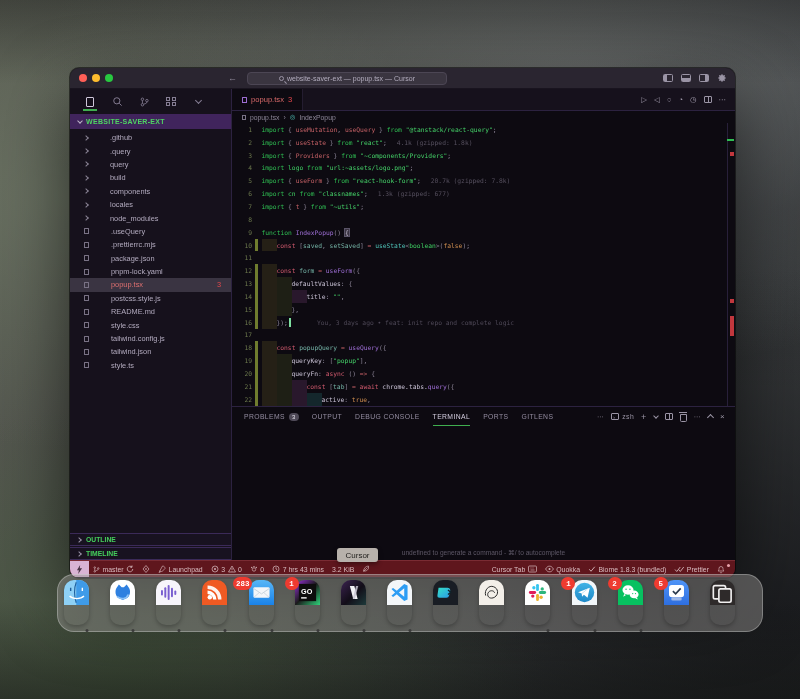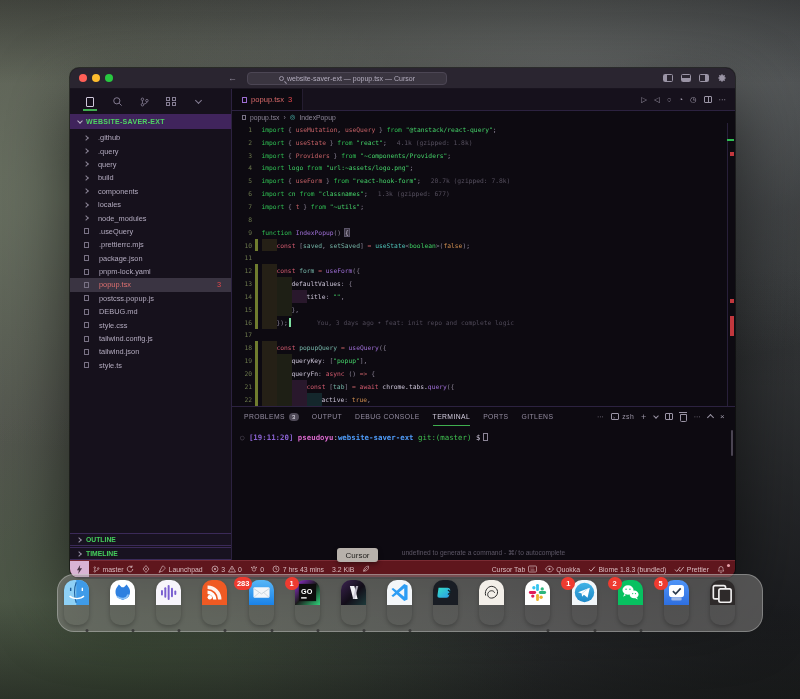--- a/index.html
+++ b/index.html
@@ -54,21 +54,21 @@
   .act.active::after{content:"";position:absolute;left:-1px;right:-1px;bottom:-2px;height:2px;background:#3fae4f;}
   .ic-files{width:8px;height:10px;border:1px solid #cfc8da;border-radius:1px;position:relative;background:#16111c;}
   .ic-files::before{content:"";position:absolute;left:2px;top:-3px;width:8px;height:10px;border:1px solid #cfc8da;border-radius:1px;z-index:-1;}
   .ic-grid{display:grid;grid-template-columns:4px 4px;grid-gap:1.5px;}
   .ic-grid span{width:4px;height:4px;border:1px solid #867e94;}
   .chev{width:5px;height:5px;border-right:1.2px solid #867e94;border-bottom:1.2px solid #867e94;transform:rotate(45deg);margin-top:-2px;}
   .project-header { height:15px; background:#40245c; display:flex; align-items:center; gap:4px; padding-left:8px;
     color:#4fd563; font-weight:bold; font-size:7px; letter-spacing:.3px; }
   .project-header .chev{border-color:#bdb5c9;width:4px;height:4px;}
   .file-tree { flex:0 0 auto; padding-top:2px; }
-  .tree-item { height:13.4px; display:flex; align-items:center; gap:10px; padding-left:14px; color:#b3abbf; font-size:7.4px; position:relative;}
+  .tree-item { height:13.4px; display:flex; align-items:center; gap:22px; padding-left:14px; color:#b3abbf; font-size:7.4px; position:relative;}
   .tree-item .fchev{width:4px;height:4px;border-right:1.1px solid #8b8496;border-bottom:1.1px solid #8b8496;transform:rotate(-45deg);}
   .tree-item .ficon{width:5px;height:6px;border:1px solid #7a7386;border-radius:.5px;}
   .tree-item.selected { background:#3a3442; color:#de7070; }
   .tree-item .badge { position:absolute; right:10px; color:#e5484d; font-size:7.4px; }
   .sb-spacer{flex:1;}
   .sb-section { height:13px; border-top:1px solid #3b2a58; border-bottom:1px solid #3b2a58; display:flex; align-items:center; gap:5px;
     padding-left:7px; color:#45cf5c; font-weight:bold; font-size:6.8px; background:#181220; margin-top:1px;}
   .sb-section .fchev{width:4px;height:4px;border-right:1.1px solid #9a92a8;border-bottom:1.1px solid #9a92a8;transform:rotate(-45deg);}
 
   
@@ -140,21 +140,21 @@
     box-shadow:0 2px 5px rgba(0,0,0,.4); z-index:30;}
 
   
   .dock { position:absolute; left:57px; top:574px; width:706px; height:58px; z-index:20;
     background:rgba(150,148,146,0.46); border:1px solid rgba(255,255,255,0.28); border-radius:17px;
     display:flex; align-items:flex-start; padding:5px 6px 0; justify-content:space-between; }
   .dock-item{position:relative; width:46px; height:52px; flex:0 0 auto;}
   .dk { width:25px; height:45px; border-radius:10px; overflow:hidden; position:relative; box-shadow:0 2px 4px rgba(0,0,0,.25);padding-left:12px;}
   .dk svg{position:absolute;inset:0;}
   .dbadge{position:absolute; top:-3px; right:-4px; min-width:14px; height:13px; background:#ee3b30; border-radius:7px;
-    color:#fff; font-size:7.5px; font-weight:bold; display:flex; align-items:center; justify-content:center; padding:0 3px; z-index:2;}
+    color:#fff; font-size:7.5px; font-weight:bold; display:flex; align-items:center; justify-content:center; padding:0 3px; z-index:2;font-family:Liberation Mono, monospace;}
   .rdot{position:absolute; bottom:0px; left:50%; transform:translateX(-50%); width:3px; height:3px; border-radius:50%; background:#3b3b3b;}
 </style>
 </head>
 <body>
 
 <div class="desktop"></div>
 
 <div class="window">
 
   <div class="titlebar">
@@ -263,25 +263,25 @@
             <span class="ficon"></span>
             <span>pnpm-lock.yaml</span>
           </div>
           <div class="tree-item selected">
             <span class="ficon"></span>
             <span>popup.tsx</span>
             <span class="badge">3</span>
           </div>
           <div class="tree-item">
             <span class="ficon"></span>
-            <span>postcss.popup.js</span>
-          </div>
-          <div class="tree-item">
-            <span class="ficon"></span>
-            <span>DEBUG.md</span>
+            <span>postcss.style.js</span>
+          </div>
+          <div class="tree-item">
+            <span class="ficon"></span>
+            <span>README.md</span>
           </div>
           <div class="tree-item">
             <span class="ficon"></span>
             <span>style.css</span>
           </div>
           <div class="tree-item">
             <span class="ficon"></span>
             <span>tailwind.config.js</span>
           </div>
           <div class="tree-item">
@@ -388,27 +388,20 @@
               </span>
               <span style="font-size:9px;">+</span>
               <span class="dn-chev"></span>
               <span class="split-ic"></span>
               <span class="trash-ic"></span>
               <span>⋯</span>
               <span class="up-chev"></span>
               <span style="font-size:8px;">×</span>
             </span>
           </div>
-        <div class="terminal">
-          <span class="t-dim">○ </span>
-          <span class="t-time">[19:11:20]</span>
-          <span> </span>
-          <span class="t-user">pseudoyu</span><span class="t-sep">:</span><span class="t-dir">website-saver-ext</span><span class="t-git"> git:(master)</span><span class="t-p"> $</span><span class="t-caret"></span>
-          <span class="t-scroll"></span>
-        </div>
         <div class="term-hint">undefined to generate a command - ⌘/ to autocomplete</div>
       </div>
     </div>
   </div>
 
   <div class="statusbar">
     <div class="remote-box">
       <svg width="7" height="9" viewBox="0 0 10 14">
           <path fill="#4a3547" d="M6 0 L1 8 h3 L3 14 L9 5 H5.5z"></path>
         </svg>

